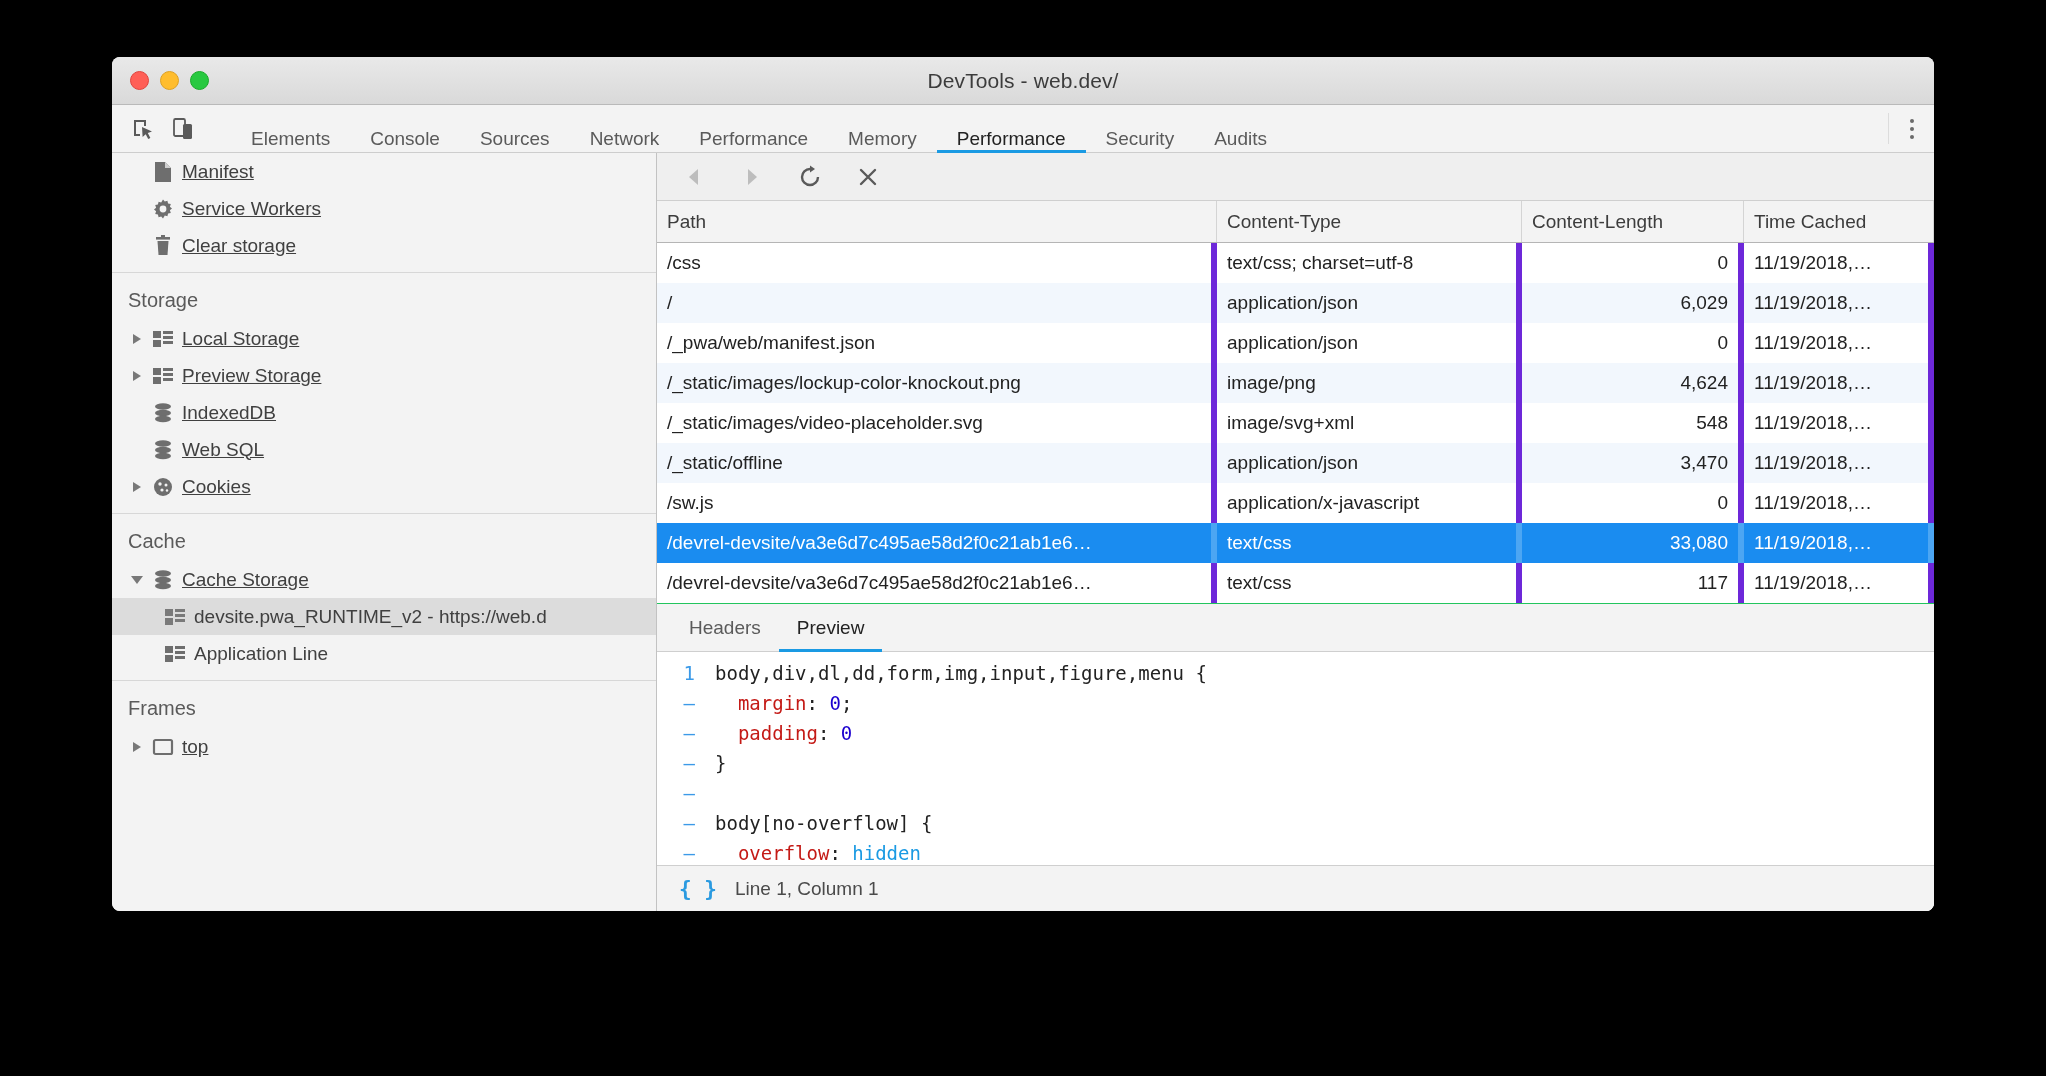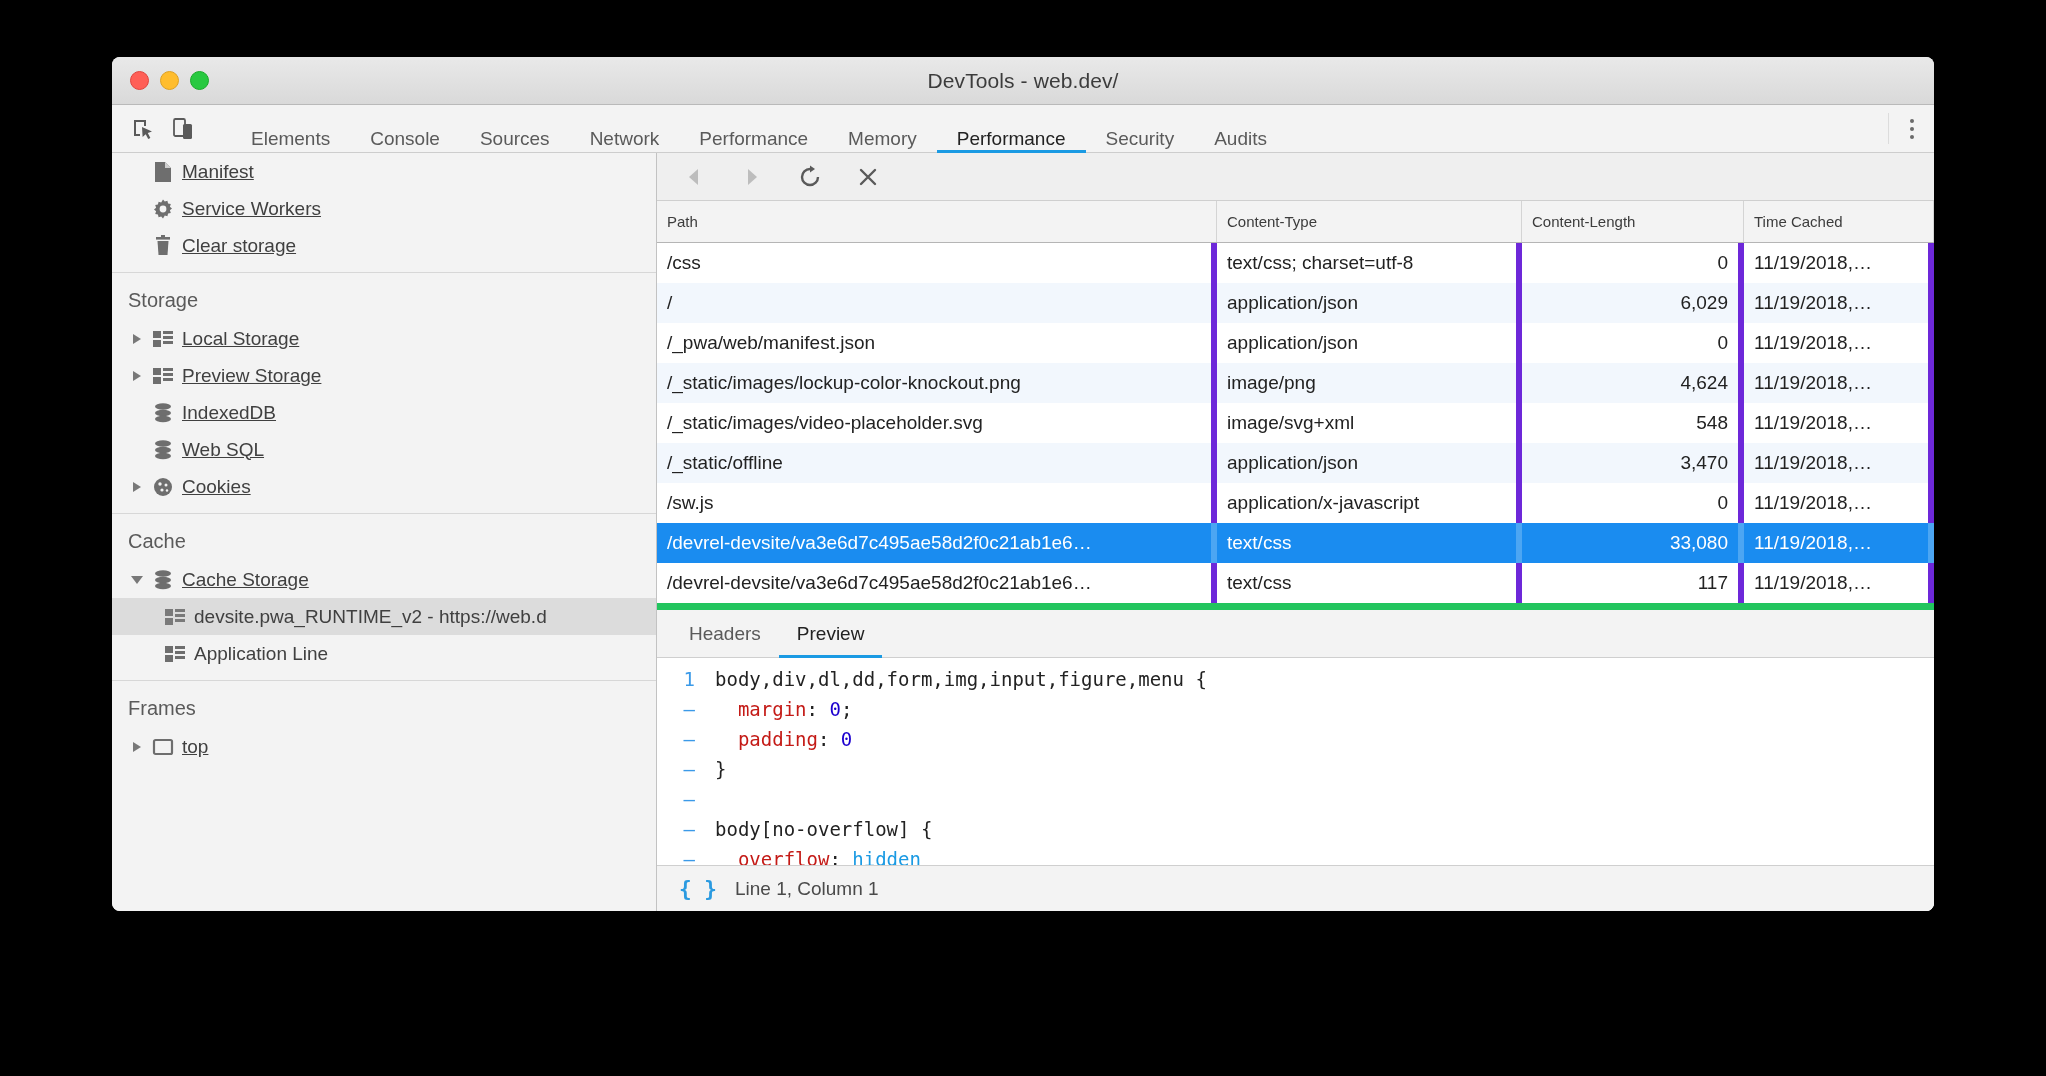--- a/index.html
+++ b/index.html
@@ -184,21 +184,21 @@
     cursor: pointer;
   }
 
   
   #grid { flex: 0 0 auto; background: #fff; }
   .grid-header {
     display: flex;
     height: 42px;
     background: #f3f3f3;
     border-bottom: 1px solid #b5b5b5;
-    font-size: 15px;
+    font-size: 19px;
     color: #3c3c3c;
   }
   .grid-header .cell {
     display: flex;
     align-items: center;
     padding: 0 10px;
     border-right: 1px solid #d4d4d4;
     cursor: pointer;
   }
   .grid-row {
@@ -222,21 +222,21 @@
   .col-path   { width: 560px; flex: 0 0 560px; }
   .col-type   { width: 305px; flex: 0 0 305px; }
   .col-len    { width: 222px; flex: 0 0 222px; justify-content: flex-end; }
   .col-time   { flex: 1 1 auto; min-width: 0; }
 
   
   #preview-pane {
     flex: 1;
     display: flex;
     flex-direction: column;
-    border-top: 7px solid #22c55e;
+    border-top: 1px solid #22c55e;
     min-height: 0;
   }
   #preview-tabs {
     height: 48px;
     background: #f3f3f3;
     border-bottom: 1px solid #cfcfcf;
     display: flex;
     align-items: stretch;
     padding-left: 14px;
   }

